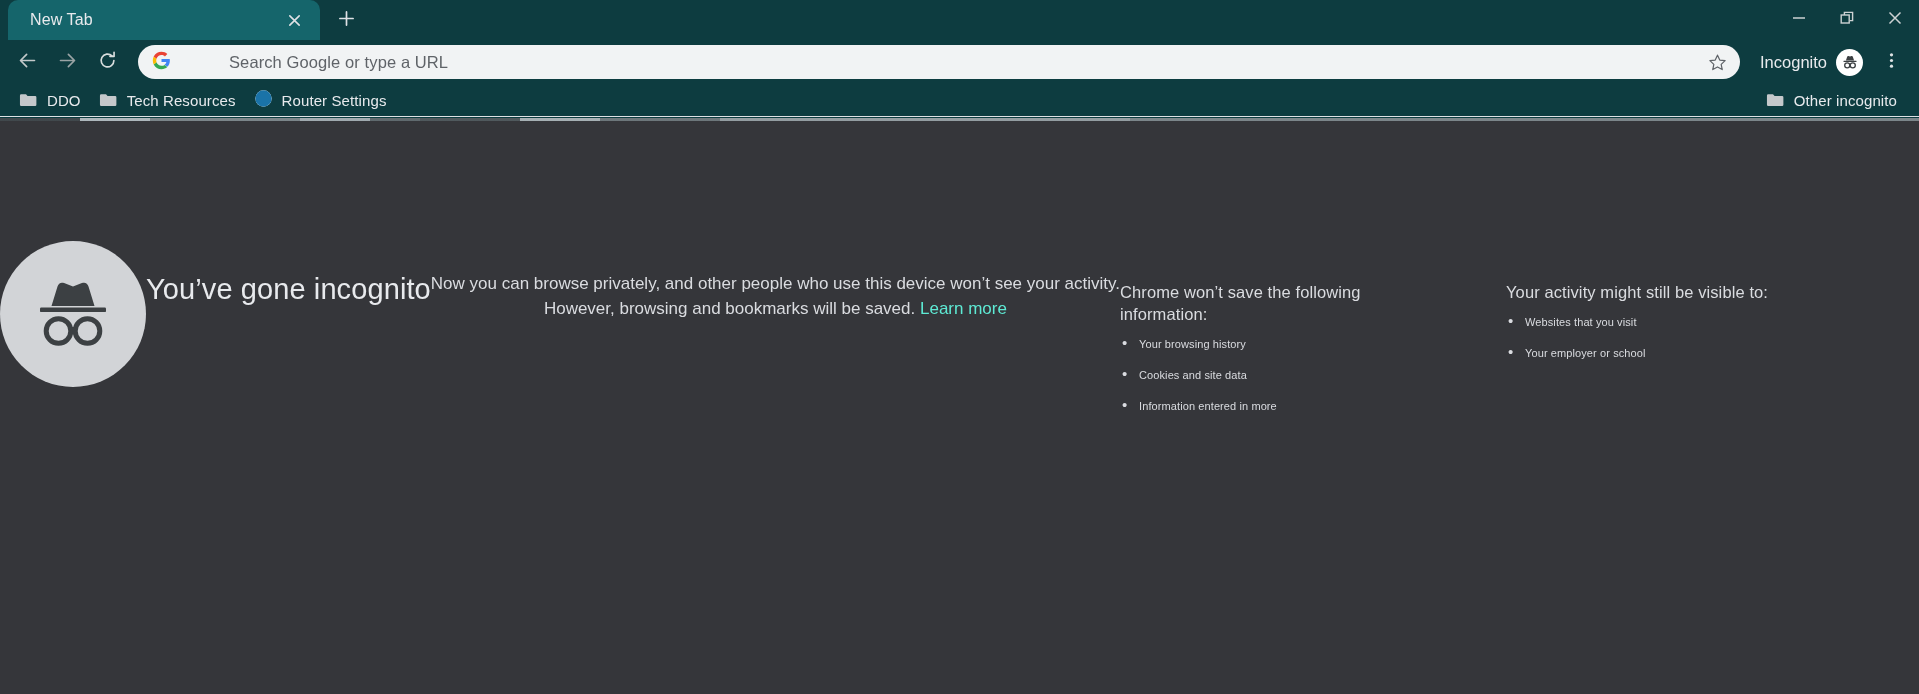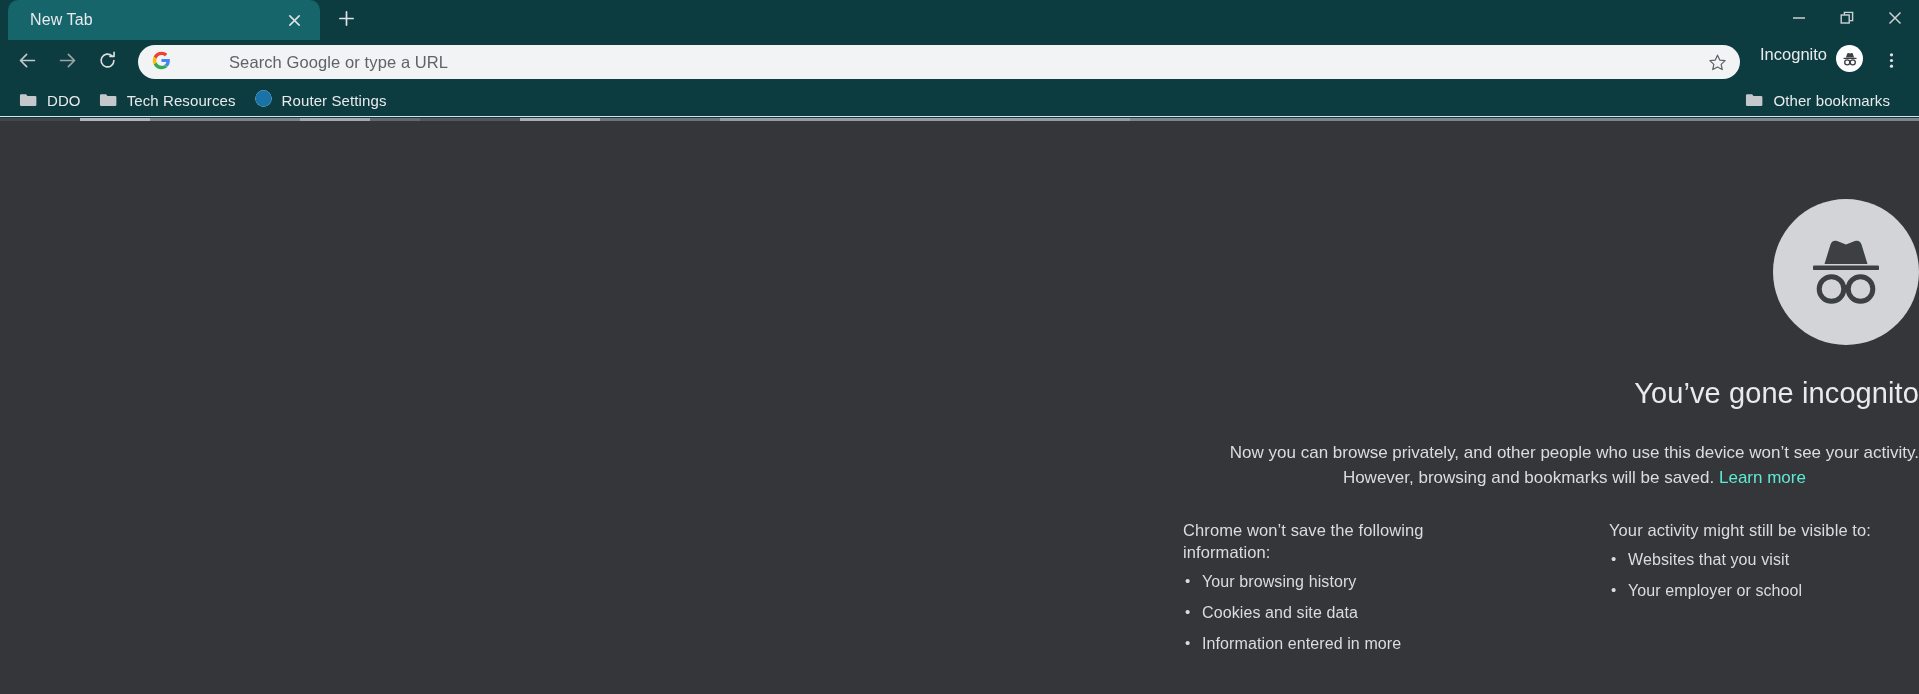--- a/index.html
+++ b/index.html
@@ -138,20 +138,21 @@
     height: 30px;
     display: flex;
     align-items: center;
     justify-content: center;
     border-radius: 50%;
     flex: none;
   }
 
   .incognito-chip {
     display: flex;
+    align-items: center;
     gap: 9px;
     padding: 0 6px 0 10px;
     height: 34px;
     flex: none;
   }
   .incognito-label {
     color: #e8eaed;
     font-size: 16.5px;
     white-space: nowrap;
   }
@@ -175,21 +176,21 @@
     border-radius: 50%;
     flex: none;
     margin-left: 2px;
   }
 
   
   .bookmarks-bar {
     height: 32px;
     display: flex;
     align-items: center;
-    padding: 0 20px 0 10px;
+    padding: 0 13px 0 10px;
     position: relative;
   }
 
   .bookmark {
     display: flex;
     align-items: center;
     gap: 9px;
     padding: 4px 9px;
     border-radius: 5px;
     flex: none;
@@ -242,23 +243,23 @@
     height: 1px;
     background: #dfe1e5;
   }
 
   
   .page {
     background: #35363a;
     height: 572px;
     width: 100%;
     display: flex;
-    flex-direction: column;
-    align-items: flex-end;
-    padding-top: 78px;
+    flex-direction: row;
+    align-items: flex-start;
+    padding-top: 120px;
   }
 
   .incognito-circle {
     width: 146px;
     height: 146px;
     border-radius: 50%;
     background: #d2d4d7;
     display: flex;
     align-items: center;
     justify-content: center;
@@ -281,41 +282,41 @@
     text-align: center;
     max-width: 760px;
   }
 
   .learn-more {
     color: #5eead4;
     text-decoration: none;
   }
 
   .columns {
-    margin-top: 29px;
-    display: flex;
-    gap: 116px;
+    margin-top: 40px;
+    display: flex;
+    gap: 76px;
     color: #dadce0;
   }
 
   .column { width: 310px; }
 
   .column-title {
     font-size: 16.5px;
     line-height: 22px;
     margin-bottom: 9px;
     letter-spacing: .1px;
   }
   .column-title b { font-weight: normal; }
 
   .column ul {
     list-style: none;
   }
   .column li {
-    font-size: 16px;
+    font-size: 11px;
     line-height: 20px;
     padding: 0 0 0 19px;
     margin-bottom: 11px;
     position: relative;
     letter-spacing: .1px;
   }
   .column li::before {
     content: "\2022";
     position: absolute;
     left: 2px;
@@ -473,21 +474,21 @@
     </div>
 
     <div class="bookmarks-spacer"></div>
 
     <div class="bookmark">
       <span>
         <svg class="folder-icon" viewBox="0 0 20 16" aria-hidden="true">
           <path d="M1 3.2 a1.3 1.3 0 0 1 1.3 -1.3 H7.4 l1.6 1.8 H17 a1.3 1.3 0 0 1 1.3 1.3 V13 a1.3 1.3 0 0 1 -1.3 1.3 H2.3 A1.3 1.3 0 0 1 1 13z" fill="#c5c8cb"></path>
         </svg>
       </span>
-      <span class="bookmark-label">Other bookmarks</span>
+      <span class="bookmark-label">Other incognito</span>
     </div>
   </div>
 
   <div class="sliver">
     <div class="sliver-inner"></div>
     <div class="sliver-line"></div>
   </div>
 </div>
 
 <div class="page">

